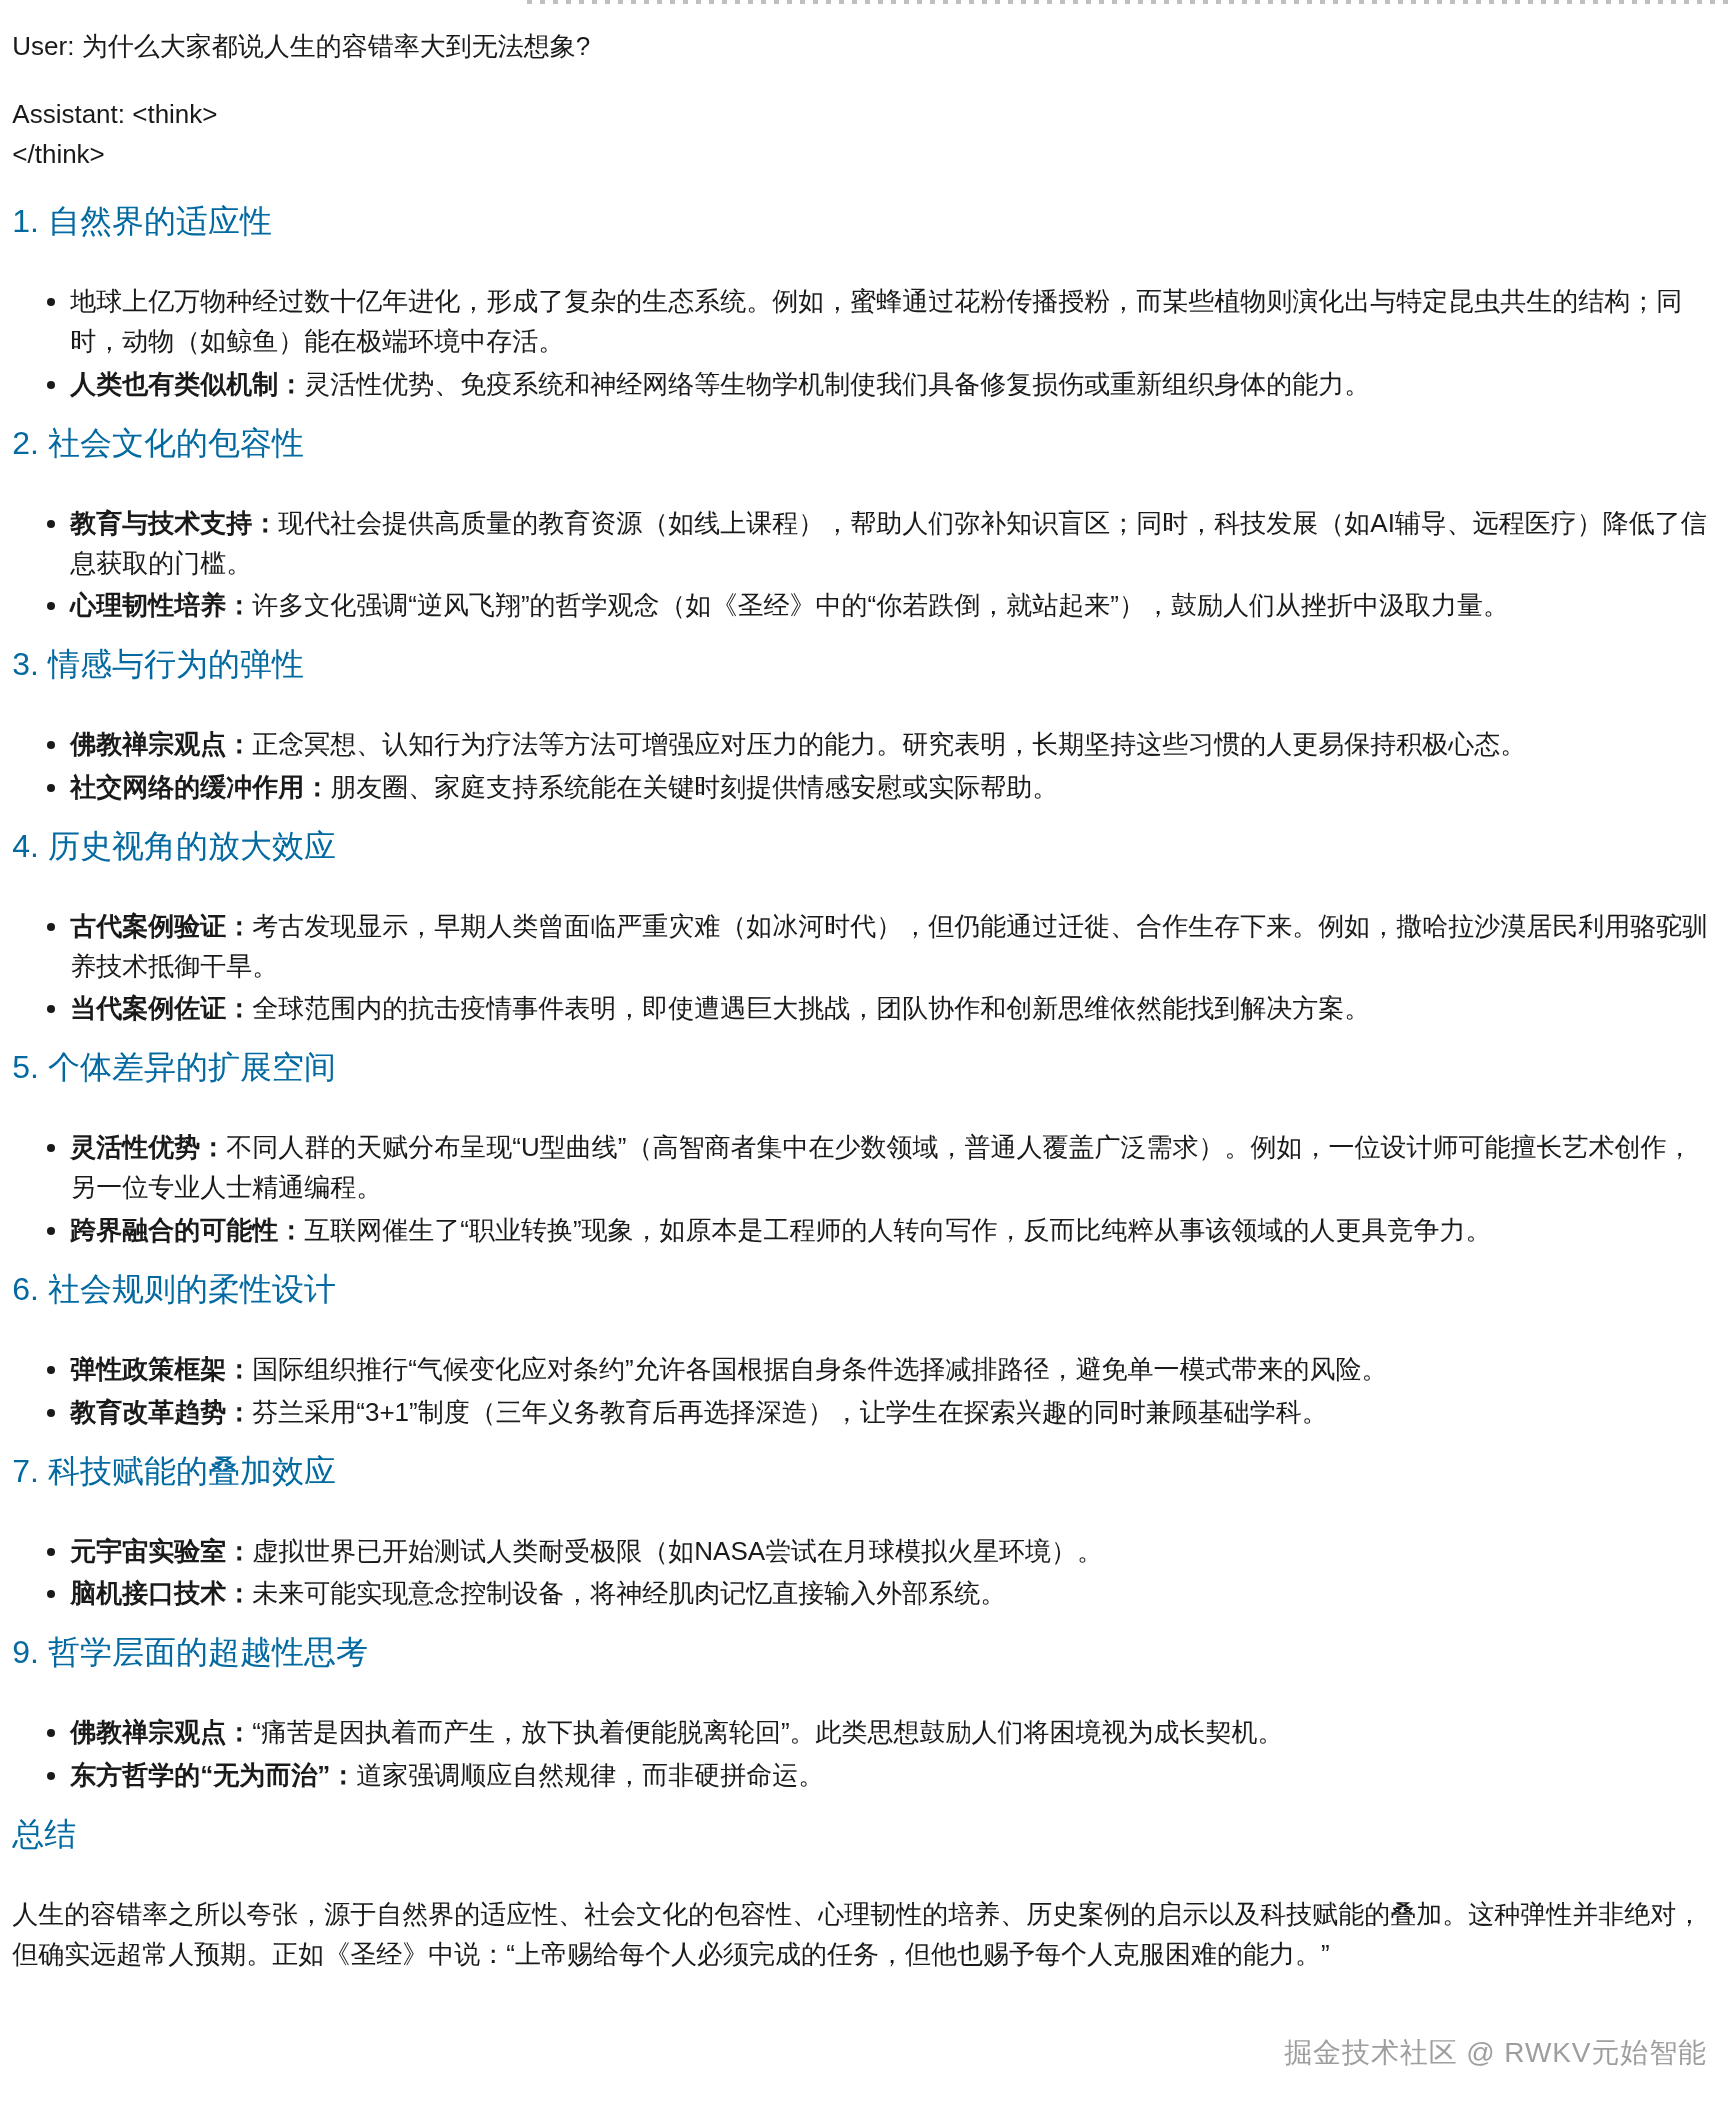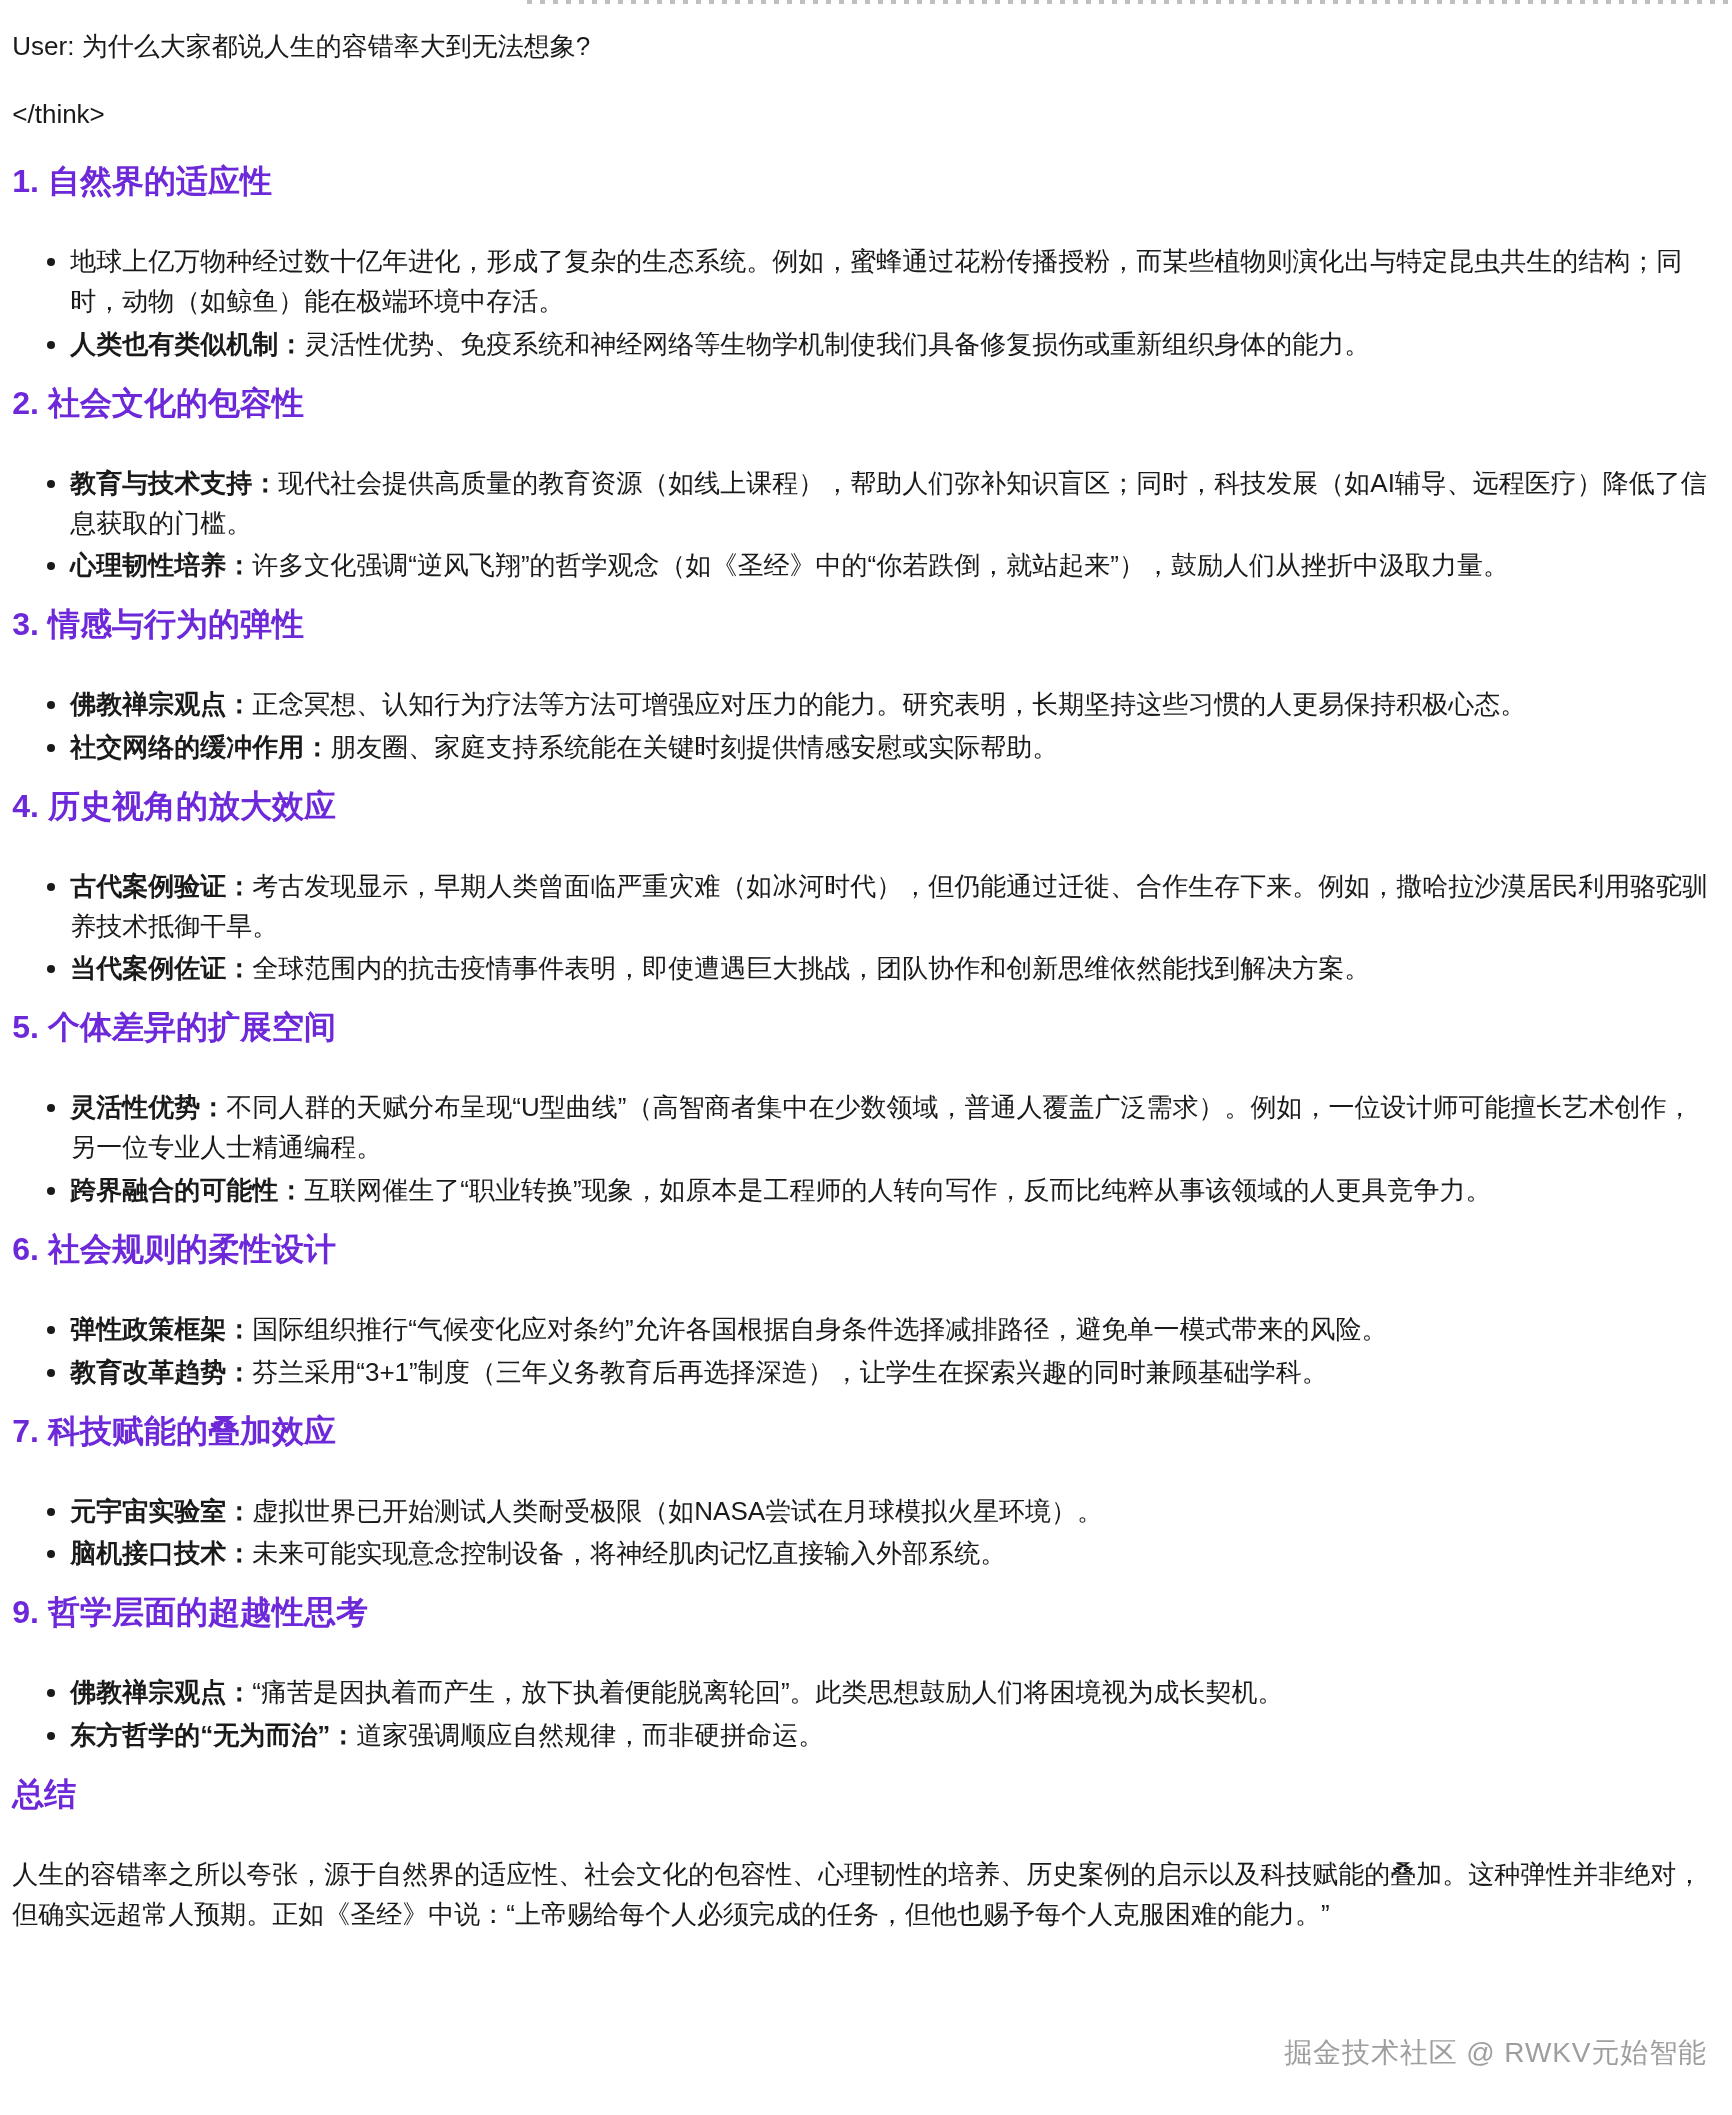--- a/index.html
+++ b/index.html
@@ -17,23 +17,23 @@
     color: #1a1a1a;
     font-family: "Liberation Sans", "DejaVu Sans", sans-serif;
     font-size: 26px;
     line-height: 40px;
   }
   .para { margin: 28px 0; }
   .para.first { margin-top: 12px; }
   h2 {
     font-size: 32px;
     line-height: 39px;
-    font-weight: 700;
+    font-weight: 400;
     margin: 20px 0 40px 0;
-    color: #6d28d9;
+    color: #0369a1;
   }
   ul {
     list-style: disc;
     margin: 0;
     padding: 0 0 0 58px;
   }
   li { margin: 0 0 2.6px 0; }
   strong { font-weight: 700; }
   .watermark {
     position: absolute;
@@ -62,20 +62,21 @@
   }
 </style>
 </head>
 <body>
 
 <div class="top-artifact"></div>
 
 <p class="para first">User: 为什么大家都说人生的容错率大到无法想象?</p>
 
 <div class="para">
+  <div>Assistant: &lt;think&gt;</div>
   <div>&lt;/think&gt;</div>
 </div>
 
 <h2>1. 自然界的适应性</h2>
 <ul>
   <li><strong></strong><span>地球上亿万物种经过数十亿年进化，形成了复杂的生态系统。例如，蜜蜂通过花粉传播授粉，而某些植物则演化出与特定昆虫共生的结构；同时，动物（如鲸鱼）能在极端环境中存活。</span></li>
   <li><strong>人类也有类似机制：</strong><span>灵活性优势、免疫系统和神经网络等生物学机制使我们具备修复损伤或重新组织身体的能力。</span></li>
 </ul>
 
 <h2>2. 社会文化的包容性</h2>

